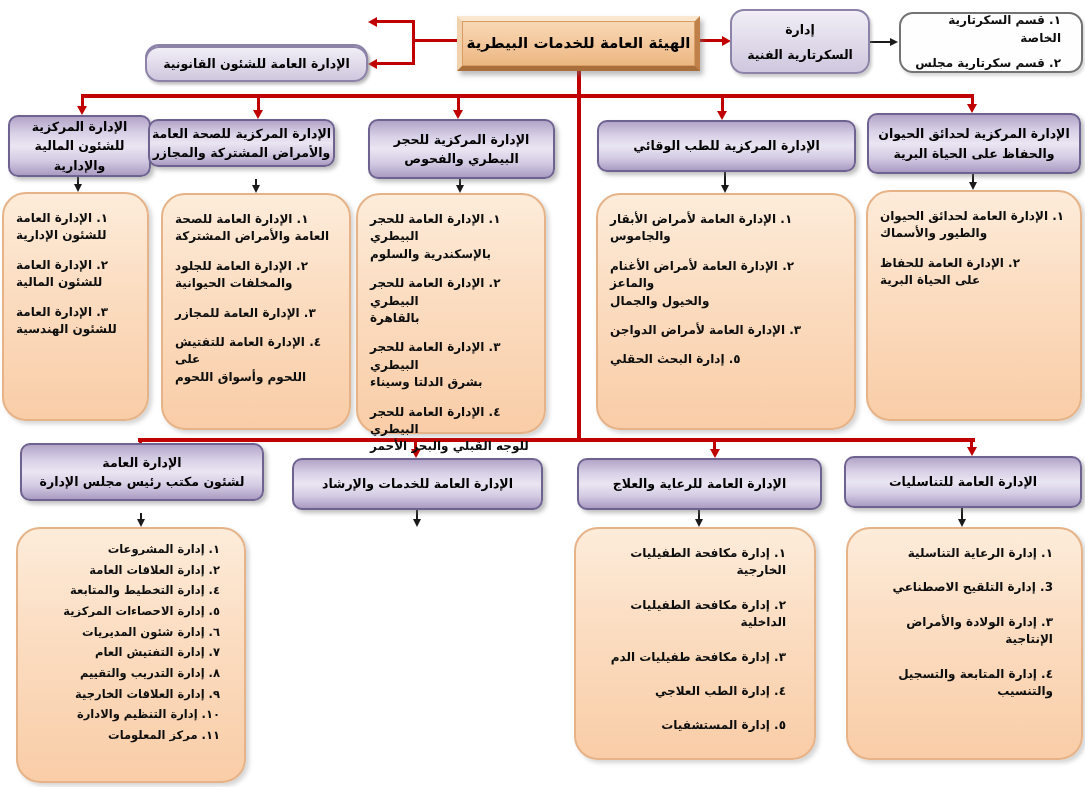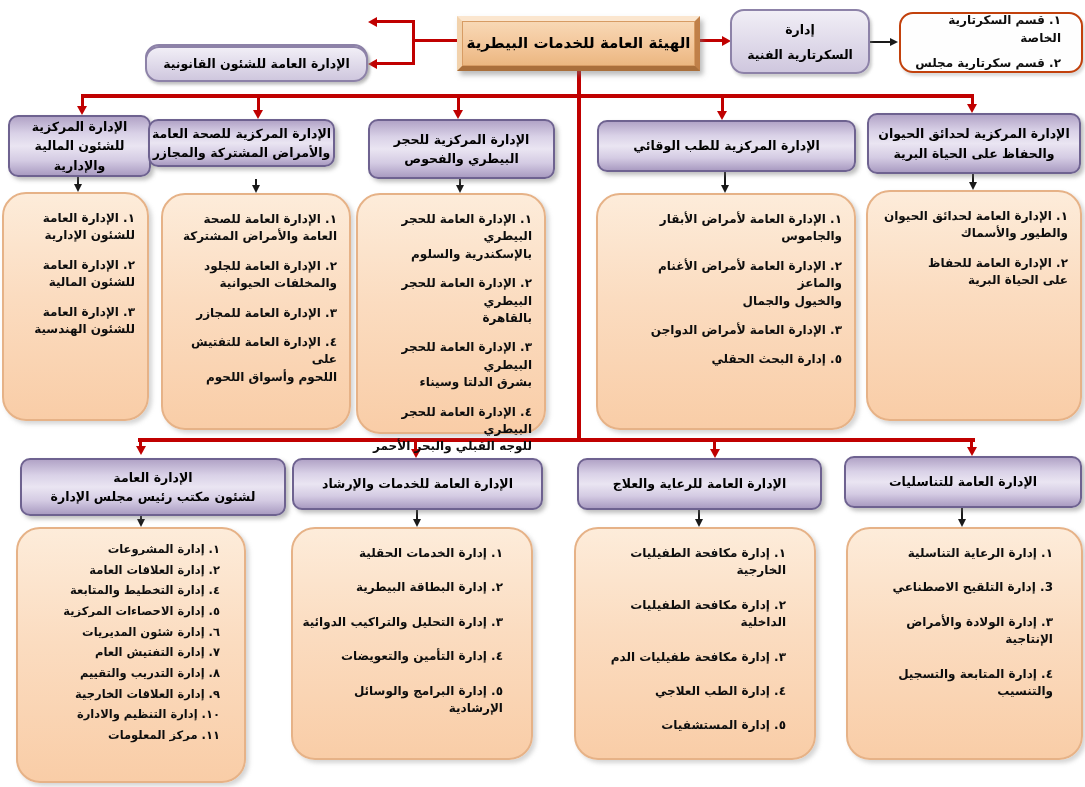--- a/index.html
+++ b/index.html
@@ -19,40 +19,40 @@
   }
   
   .lav{
     background:linear-gradient(180deg,#f1eef6 0%,#ddd7e8 60%,#cfc7de 100%);
     border:2px solid #8d82a8;border-radius:14px;
     box-shadow:2px 3px 3px rgba(130,130,130,.4);
     font-size:12.5px;
   }
   
   .whitebox{
-    background:#fefefe;border:2px solid #c2410c;border-radius:14px;
+    background:#fefefe;border:2px solid #737373;border-radius:14px;
     box-shadow:2px 3px 3px rgba(150,150,150,.35);
     font-size:12.5px;padding:8px 14px;display:flex;flex-direction:column;justify-content:center;
   }
   
   .peach{
     background:linear-gradient(180deg,#fdecda 0%,#fbdcc0 45%,#f9cda7 100%);
     border:2px solid #e6b287;border-radius:24px;
     box-shadow:3px 3px 4px rgba(150,150,150,.4);
     padding:16px 8px 8px 8px;
   }
   
   .root{
     background:linear-gradient(180deg,#f8d9b6 0%,#f3c69a 55%,#eab67f 100%);
     border:5px solid;border-color:#fbe6cf #c08049 #a96f3b #f2d2ac;
     box-shadow:3px 4px 5px rgba(120,120,120,.5), inset 0 0 0 1px #d79c64;
     font-size:15px;
   }
   .item{direction:rtl;white-space:pre-line;font-size:12px;line-height:1.45;color:#0d0d0d;font-weight:bold;}
-  .items-center .item{text-align:right;margin:0 4px 12px 4px;}
+  .items-center .item{text-align:left;margin:0 4px 12px 4px;}
   .items-right .item{text-align:right;padding-right:20px;margin-bottom:17px;}
   .items-right-tight .item{text-align:right;padding-right:16px;margin-bottom:4px;font-size:11.5px;line-height:1.45;}
   .whitebox .item{text-align:right;padding-right:6px;margin:4px 0;}
   
   .hline,.vline{position:absolute;background:#c00000;}
   .kline{background:#1a1a1a;}
   .ah{position:absolute;width:0;height:0;}
   .ah-down{border-left:5px solid transparent;border-right:5px solid transparent;border-top:9px solid #c00000;}
   .ah-down-k{border-left:4px solid transparent;border-right:4px solid transparent;border-top:8px solid #1a1a1a;}
   .ah-left{border-top:5px solid transparent;border-bottom:5px solid transparent;border-right:9px solid #c00000;}
@@ -196,21 +196,21 @@
       <div class="item">٣.  الإدارة العامة لأمراض الدواجن</div>
       <div class="item">٥.  إدارة البحث الحقلي</div>
     </div>
   <div class="box peach items-center" style="left:866px;top:190px;width:216px;height:231px;">
       <div class="item">١.  الإدارة العامة لحدائق الحيوان
 والطيور والأسماك</div>
       <div class="item">٢.  الإدارة العامة للحفاظ
 على الحياة البرية</div>
     </div>
 
-  <div class="box purple centered" style="left:20px;top:458px;width:266px;height:58px;">
+  <div class="box purple centered" style="left:20px;top:443px;width:244px;height:58px;">
     <span class="ttl">الإدارة العامة
 لشئون مكتب رئيس مجلس الإدارة</span>
   </div>
   <div class="box purple centered" style="left:292px;top:458px;width:251px;height:52px;">
     <span class="ttl">الإدارة العامة للخدمات والإرشاد</span>
   </div>
   <div class="box purple centered" style="left:577px;top:458px;width:245px;height:52px;">
     <span class="ttl">الإدارة العامة للرعاية والعلاج</span>
   </div>
   <div class="box purple centered" style="left:844px;top:456px;width:238px;height:52px;">
@@ -222,27 +222,20 @@
       <div class="item">٢.  إدارة العلاقات العامة</div>
       <div class="item">٤.  إدارة التخطيط والمتابعة</div>
       <div class="item">٥.  إدارة الاحصاءات المركزية</div>
       <div class="item">٦.  إدارة شئون المديريات</div>
       <div class="item">٧.  إدارة التفتيش العام</div>
       <div class="item">٨.  إدارة التدريب والتقييم</div>
       <div class="item">٩.  إدارة العلاقات الخارجية</div>
       <div class="item">١٠. إدارة التنظيم والادارة</div>
       <div class="item">١١. مركز المعلومات</div>
     </div>
-  <div class="box peach items-right" style="left:291px;top:527px;width:242px;height:233px;">
-      <div class="item">١.  إدارة الخدمات الحقلية</div>
-      <div class="item">٢.  إدارة البطاقة البيطرية</div>
-      <div class="item">٣.  إدارة التحليل والتراكيب الدوائية</div>
-      <div class="item">٤.  إدارة التأمين والتعويضات</div>
-      <div class="item">٥.  إدارة البرامج والوسائل الإرشادية</div>
-    </div>
   <div class="box peach items-right" style="left:574px;top:527px;width:242px;height:233px;">
       <div class="item">١.  إدارة مكافحة الطفيليات الخارجية</div>
       <div class="item">٢.  إدارة مكافحة الطفيليات الداخلية</div>
       <div class="item">٣.  إدارة مكافحة طفيليات الدم</div>
       <div class="item">٤.  إدارة الطب العلاجي</div>
       <div class="item">٥.  إدارة المستشفيات</div>
     </div>
   <div class="box peach items-right" style="left:846px;top:527px;width:237px;height:233px;">
       <div class="item">١.  إدارة الرعاية التناسلية</div>
       <div class="item">3.  إدارة التلقيح الاصطناعي</div>

